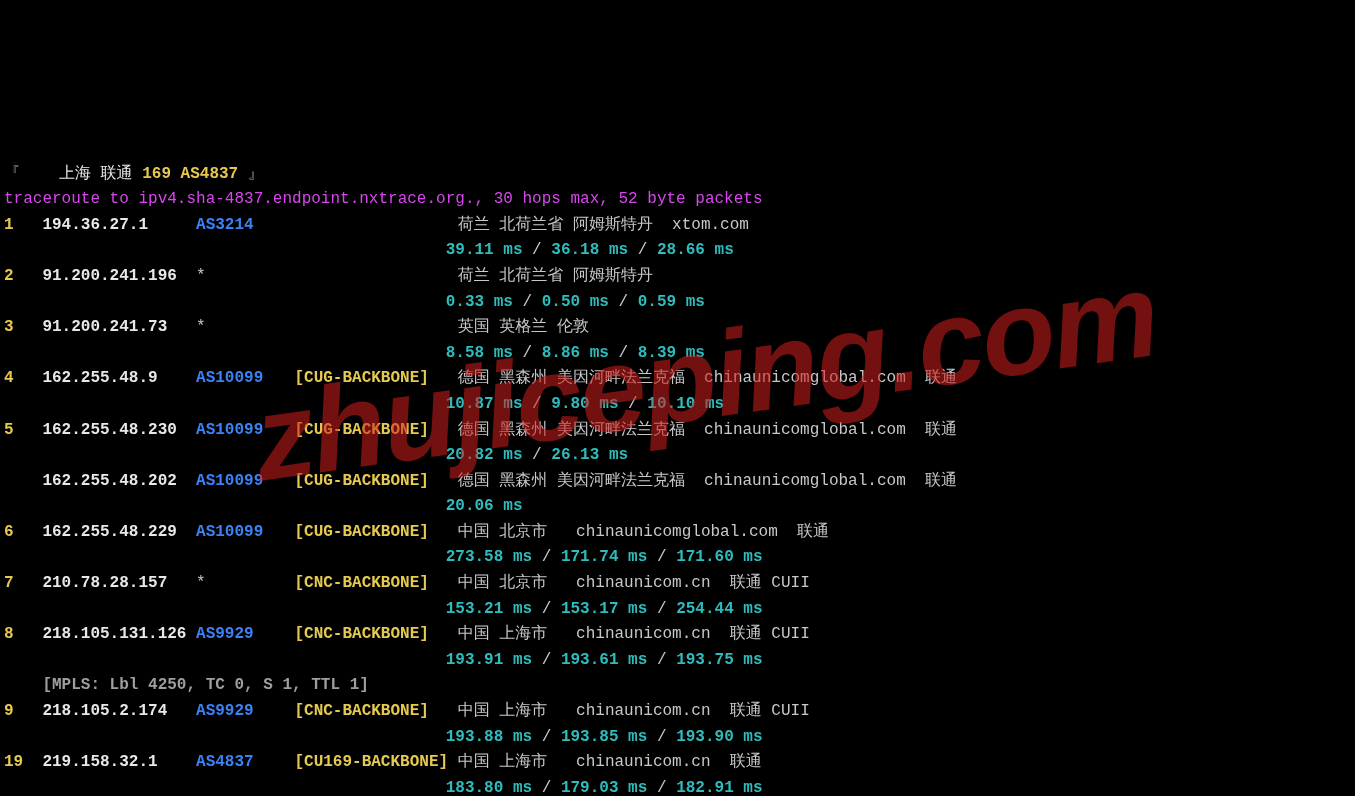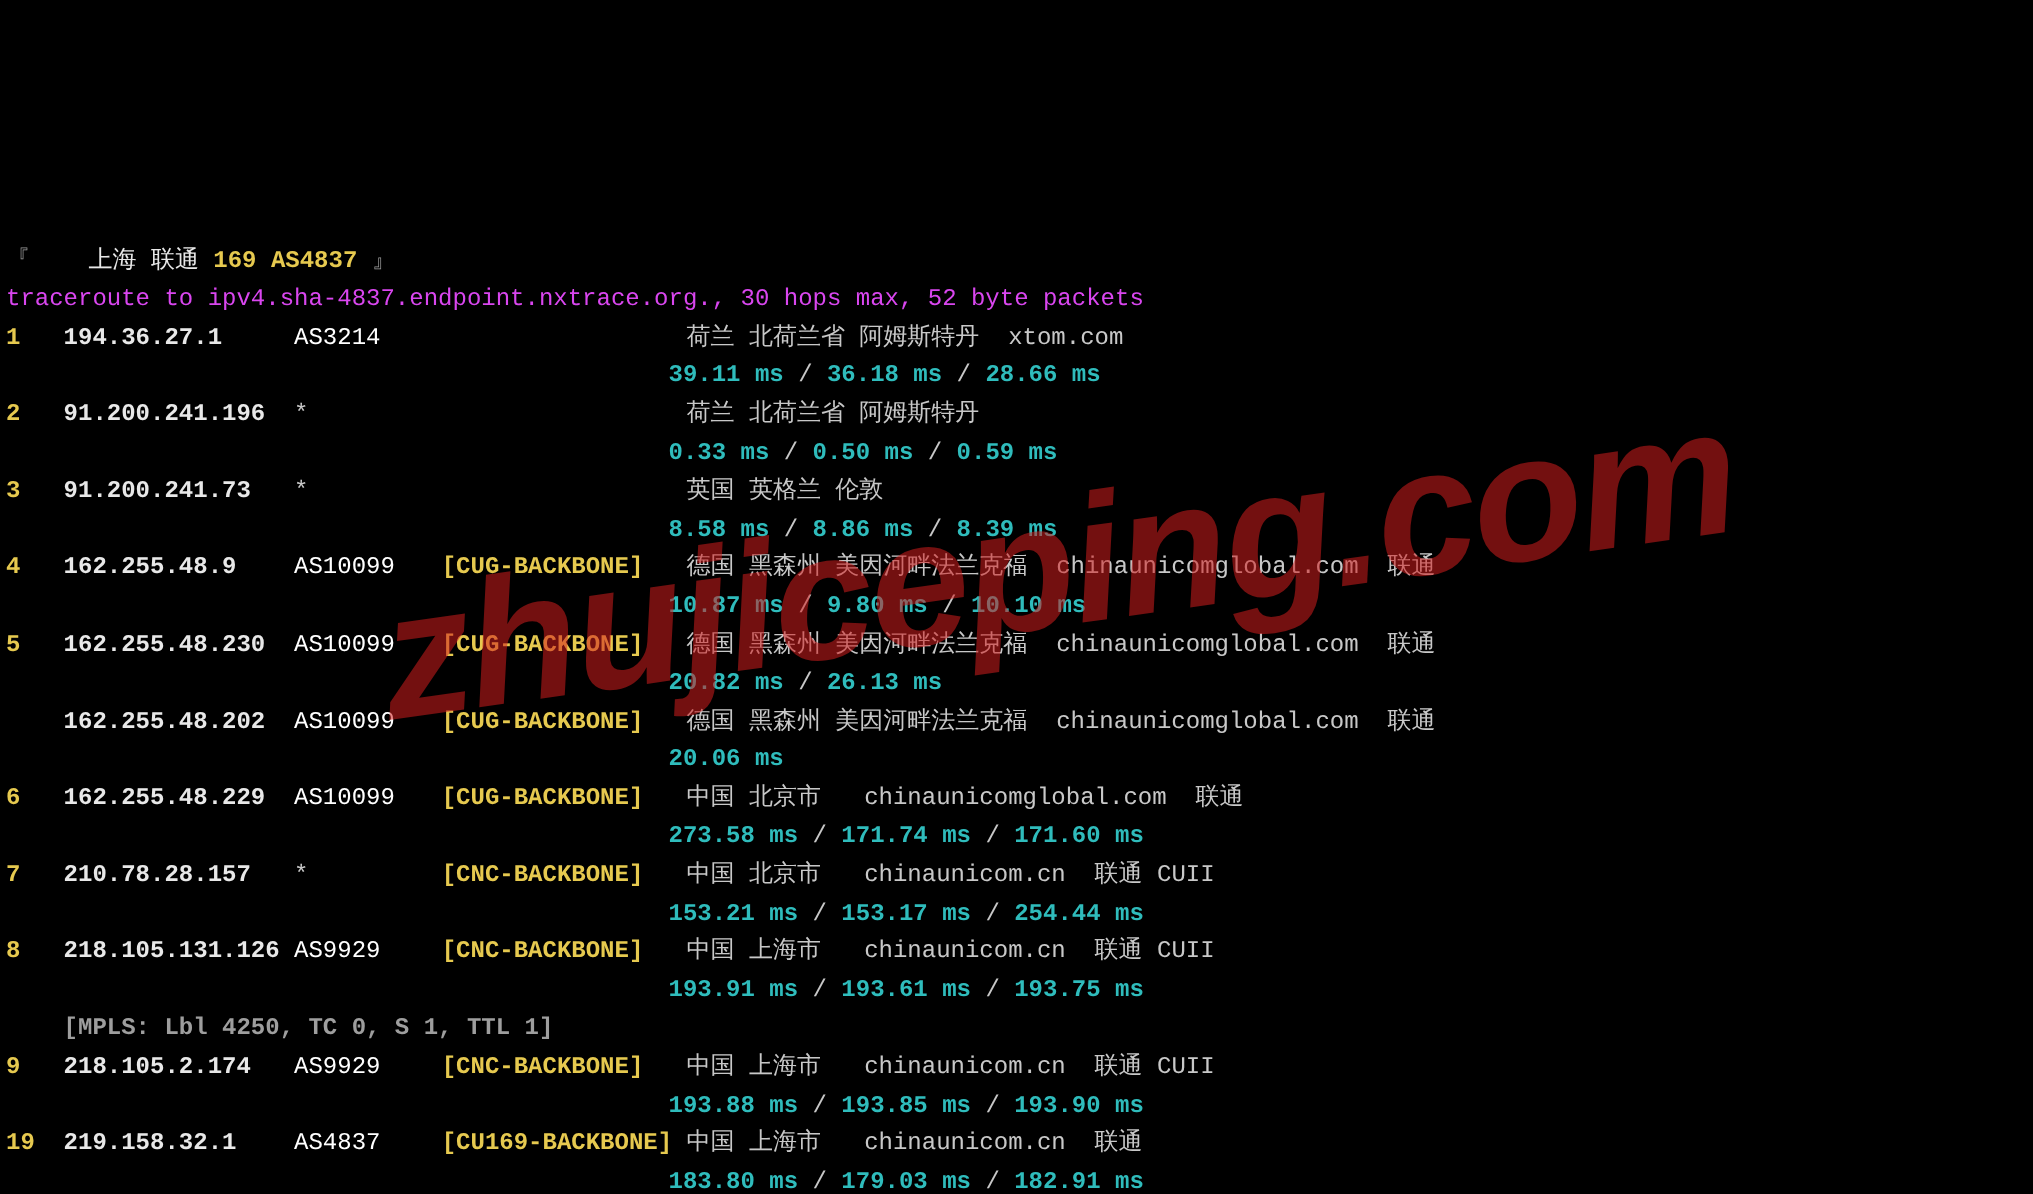--- a/index.html
+++ b/index.html
@@ -16,21 +16,21 @@
     height: 796px;
     overflow: hidden;
     box-sizing: border-box;
   }
   .title-open, .title-close { color: #9e9e9e; }
   .title-loc { color: #e8e8e8; margin-left: 39px; }
   .title-asn { color: #e6c94f; font-weight: bold; }
   .hdr { color: #d946ef; }
   .hop { color: #e6c94f; font-weight: bold; }
   .ip { color: #e8e8e8; font-weight: bold; }
-  .asn { color: #ffffff; font-weight: normal; }
+  .asn { color: #3b82f6; font-weight: bold; }
   .star { color: #c8c8c8; }
   .bracket { color: #e6c94f; font-weight: bold; margin-left: 12px; }
   .geo { color: #c8c8c8; }
   .lat { color: #2fbcbc; font-weight: bold; }
   .sep { color: #c8c8c8; }
   .mpls { color: #9e9e9e; font-weight: bold; }
   .watermark {
     position: absolute;
     top: 280px;
     left: 250px;

